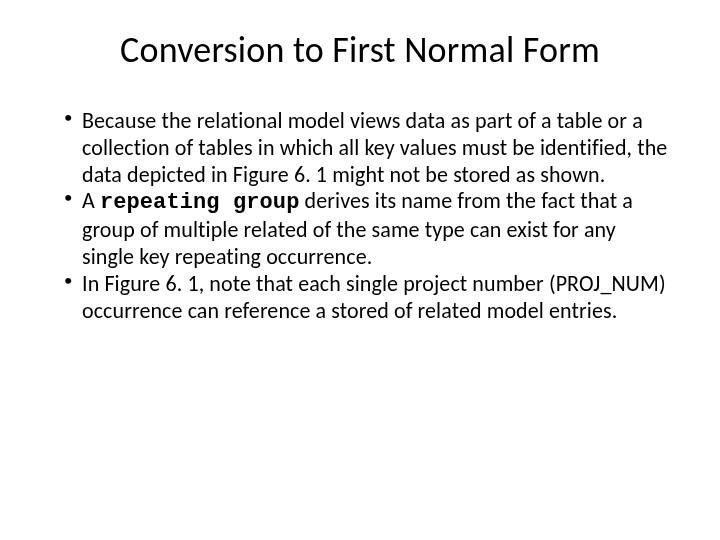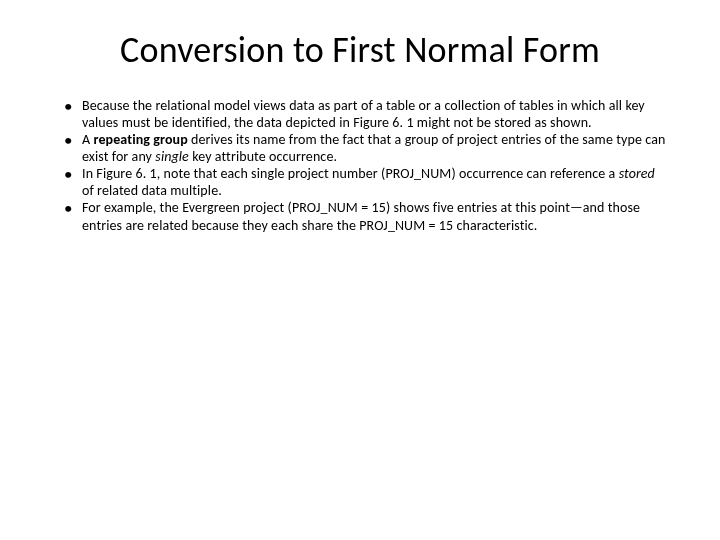--- a/index.html
+++ b/index.html
@@ -17,58 +17,57 @@
     }
     .slide {
       width: 100%;
       height: 100%;
       padding: 28px 50px 40px 50px;
     }
     .title {
       font-size: 36px;
       font-weight: 400;
       text-align: center;
-      margin-bottom: 25px;
+      margin-bottom: 36px;
       letter-spacing: 0.2px;
     }
     .content {
       padding-left: 10px;
     }
     ul {
       list-style: none;
     }
     li {
       position: relative;
       padding-left: 22px;
-      font-size: 14px;
+      font-size: 22px;
       line-height: 1.22;
       margin-bottom: 0;
       letter-spacing: 0.1px;
     }
     li::before {
       content: "•";
       position: absolute;
       left: 4px;
       top: 0;
       font-size: 17px;
     }
     .bold {
       font-weight: 700;
+      font-family: Liberation Mono, monospace;
     }
     .italic {
-      font-style: italic;
       text-align: right;
     }
   </style>
 </head>
 <body>
 
 <div class="slide">
   <h1 class="title">Conversion to First Normal Form</h1>
   <div class="content">
     <ul id="bullet-list">
         <li><span>Because the relational model views data as part of a table or a collection of tables in which all key values must be identified, the data depicted in Figure 6. 1 might not be stored as shown.</span></li>
-        <li><span>A </span><span class="bold">repeating group</span><span> derives its name from the fact that a group of project entries of the same type can exist for any </span><span class="italic">single</span><span> key attribute occurrence.</span></li>
-        <li><span>In Figure 6. 1, note that each single project number (PROJ_NUM) occurrence can reference a </span><span class="italic">stored</span><span> of related data multiple.</span></li>
-        <li><span>For example, the Evergreen project (PROJ_NUM = 15) shows five entries at this point—and those entries are related because they each share the PROJ_NUM = 15 characteristic.</span></li>
+        <li><span>A </span><span class="bold">repeating group</span><span> derives its name from the fact that a group of multiple related of the same type can exist for any </span><span class="italic">single</span><span> key repeating occurrence.</span></li>
+        <li><span>In Figure 6. 1, note that each single project number (PROJ_NUM) occurrence can reference a </span><span class="italic">stored</span><span> of related model entries.</span></li>
       </ul>
   </div>
 </div>
 
 </body></html>

